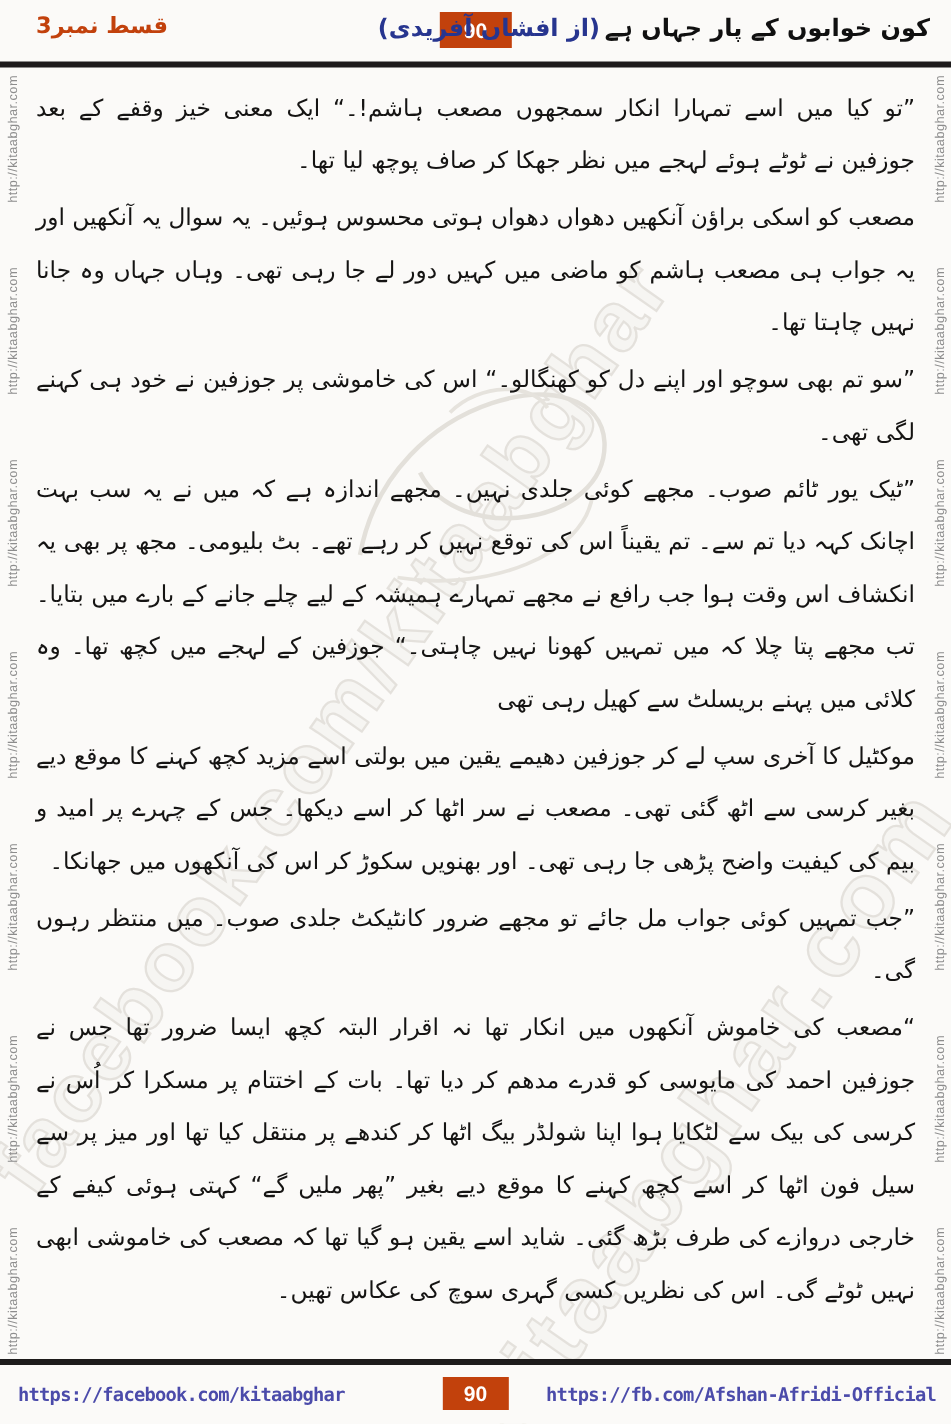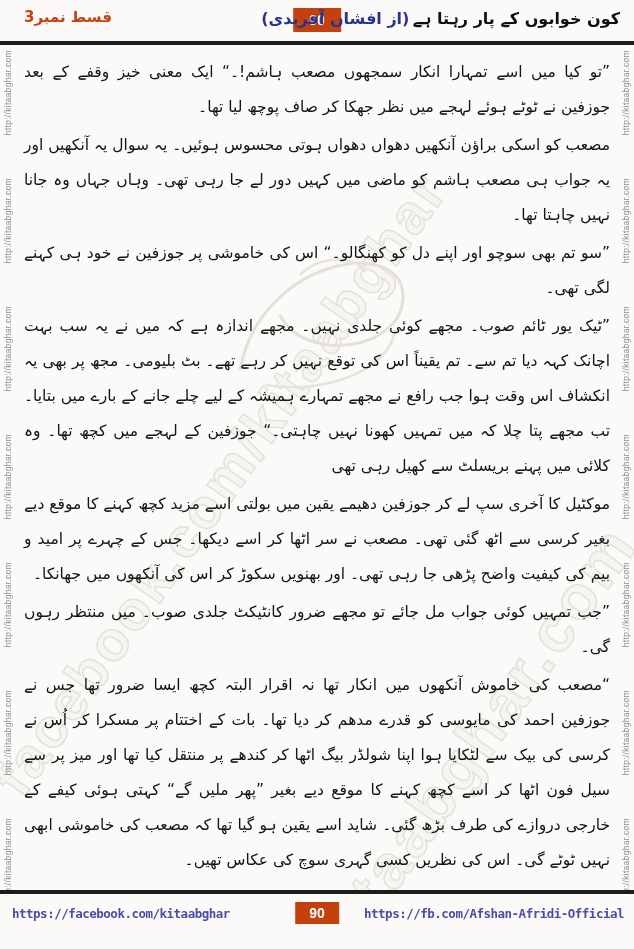--- a/index.html
+++ b/index.html
@@ -65,41 +65,41 @@
     color:rgba(120,115,105,0.04);
     -webkit-text-stroke:1.5px #e4e1dc;
     pointer-events:none;
   }
   .wm-diag.a { left:-20px; top:770px; font-size:56px; transform:rotate(-55deg); transform-origin:0 0; letter-spacing:3px; }
   .wm-diag.b { left:300px; top:930px; font-size:62px; transform:rotate(-55deg); transform-origin:0 0; letter-spacing:4px; }
   .wm-logo { position:absolute; left:205px; top:200px; z-index:1; pointer-events:none; }
 
   
   .footer {
-    position:absolute; bottom:0; left:0; right:0; height:59px;
+    position:absolute; bottom:0; left:0; right:0; height:43px;
     border-top:4px solid #1d1b1b; background:#fbfaf8; z-index:5;
   }
   .footer-url {
     position:absolute; top:12px;
     font-family:"DejaVu Sans Mono", monospace; font-weight:bold;
     font-size:12.5px; color:#4b4baa; text-decoration:none; letter-spacing:-0.5px;
   }
   .footer-url.left { left:12px; }
   .footer-url.right { right:10px;text-align:right; }
   .footer .pagenum-box { position:absolute; left:50%; top:8px; transform:translateX(-50%); padding:3px 14px; }
 </style>
 </head>
 <body>
 
 <div class="page">
 
   <div class="header">
     <div class="header-episode">قسط نمبر3</div>
     <div class="pagenum-box">90</div>
-    <div class="header-title"><span>کون خوابوں کے پار رہتا ہے</span> <span class="author">(از افشاں آفریدی)</span></div>
+    <div class="header-title"><span>کون خوابوں کے پار جہاں ہے</span> <span class="author">(از افشاں آفریدی)</span></div>
   </div>
 
   <div class="wm-diag a">facebook.com/kitaabghar</div>
   <div class="wm-diag b">kitaabghar.com</div>
   <svg class="wm-logo" width="230" height="230" viewBox="0 0 230 230">
     <path d="M35,170 C55,60 195,35 198,95 C200,150 100,165 75,115" fill="none" stroke="#e3e0da" stroke-width="3"></path>
     <path d="M60,185 C120,195 185,170 190,130" fill="none" stroke="#e6e3dd" stroke-width="2.5"></path>
     <path d="M95,75 C115,55 150,55 160,72" fill="none" stroke="#e6e3dd" stroke-width="2.5"></path>
   </svg>
 

